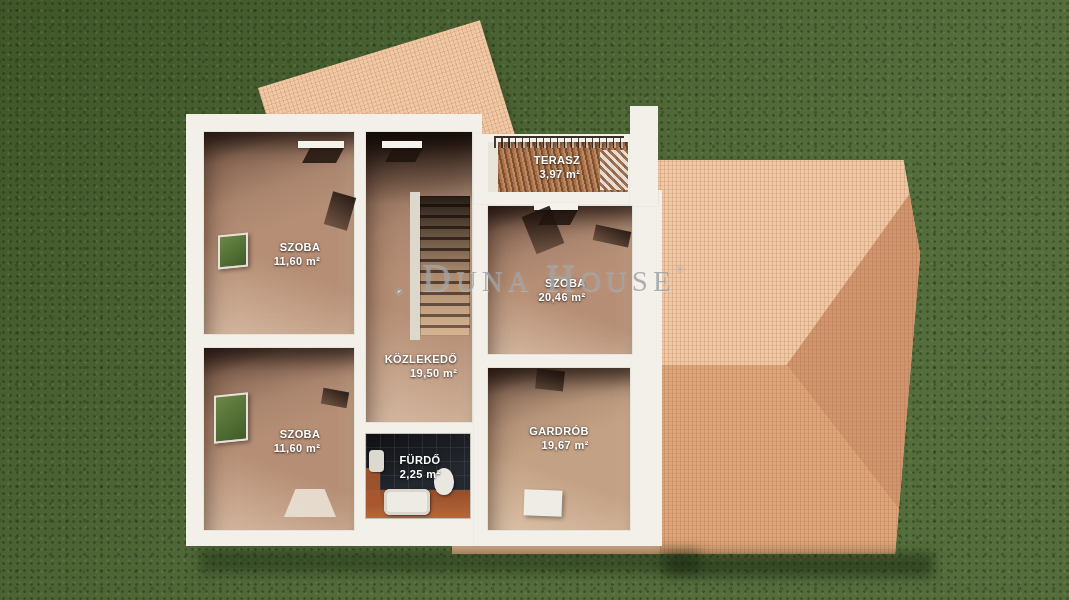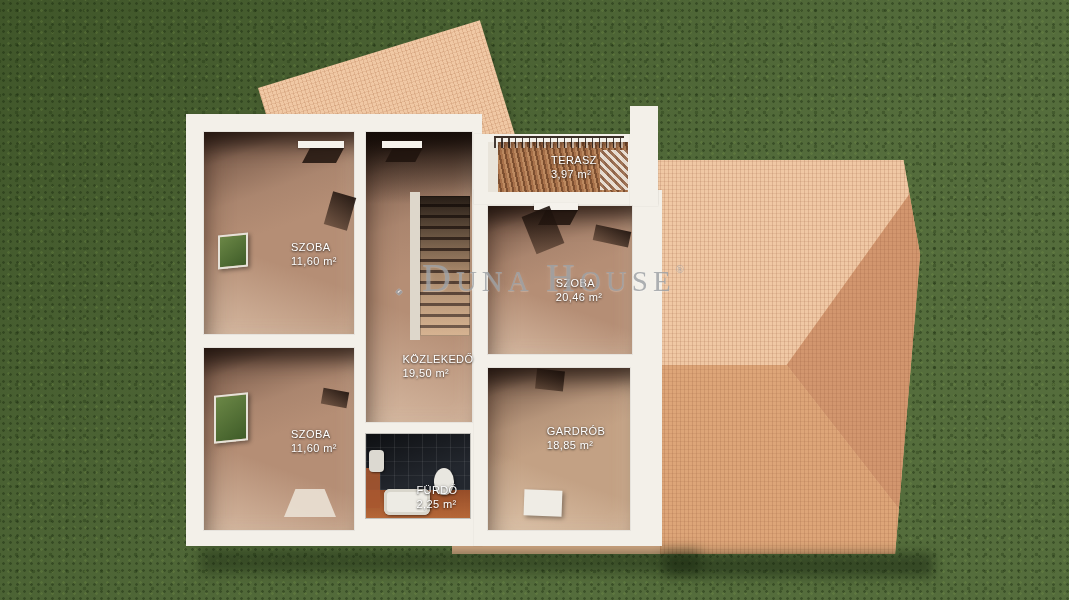--- a/index.html
+++ b/index.html
@@ -111,23 +111,23 @@
   .w-dark{background:rgba(30,19,13,.85);z-index:3;}
   .win-green{z-index:4;border:2px solid #e6e2d8;transform:skewY(-6deg);
     background:linear-gradient(145deg,#6b8746,#3f5c28);box-shadow:2px 2px 4px rgba(0,0,0,.4);}
   .door-leaf{background:linear-gradient(200deg, rgba(25,15,10,.9), rgba(60,40,28,.55));z-index:4;}
   .door-light{left:284px;top:489px;width:52px;height:28px;z-index:4;background:#e9dfd2;opacity:.92;
     clip-path:polygon(22% 0,78% 0,100% 100%,0 100%);}
   .hatch{left:524px;top:490px;width:38px;height:26px;z-index:4;background:#efece5;
     transform:rotate(2deg);box-shadow:2px 2px 4px rgba(0,0,0,.35);}
 
   
-  .label{z-index:7;transform:translate(-50%,-50%);text-align:left;color:#fff;
-    font-size:11px;font-weight:normal;line-height:1.3;letter-spacing:.4px;white-space:nowrap;
-    text-shadow:0 1px 2px rgba(0,0,0,.6),0 0 3px rgba(0,0,0,.35);padding-left:34px;}
+  .label{z-index:7;transform:translate(-50%,-50%);text-align:right;color:#fff;
+    font-size:11px;font-weight:bold;line-height:1.3;letter-spacing:.4px;white-space:nowrap;
+    text-shadow:0 1px 2px rgba(0,0,0,.6),0 0 3px rgba(0,0,0,.35);}
   .label .rarea{font-size:11px;}
 
   
   .watermark{left:394px;top:254px;width:290px;height:88px;z-index:8;display:flex;
     align-items:flex-start;gap:18px;opacity:.84;pointer-events:none;}
   .wm-text{font-family:"Liberation Serif",serif;color:var(--watermark,#9fa3a7);
     letter-spacing:5px;white-space:nowrap;
     text-shadow:0 1px 1px rgba(255,255,255,.28),0 0 6px rgba(255,255,255,.12);}
   .wm-big{font-size:40px;}
   .wm-small{font-size:29px;}
@@ -208,23 +208,23 @@
   <div class="abs label" style="left:421px;top:366px;">
     <div class="rname">KÖZLEKEDŐ</div>
     <div class="rarea">19,50 m²</div>
   </div>
   <div class="abs label" style="left:297px;top:441px;">
     <div class="rname">SZOBA</div>
     <div class="rarea">11,60 m²</div>
   </div>
   <div class="abs label" style="left:559px;top:438px;">
     <div class="rname">GARDRÓB</div>
-    <div class="rarea">18,85 m²</div>
-  </div>
-  <div class="abs label" style="left:420px;top:467px;margin-top:30px;">
+    <div class="rarea">19,67 m²</div>
+  </div>
+  <div class="abs label" style="left:420px;top:467px;">
     <div class="rname">FÜRDŐ</div>
     <div class="rarea">2,25 m²</div>
   </div>
 
   <div class="abs watermark">
     <svg width="76" height="76" viewBox="0 0 80 80">
       <rect x="18" y="18" width="44" height="44" rx="10" fill="#9b9ea3" stroke="#c9cbce" stroke-width="2" transform="rotate(45 40 40)"></rect>
       <path d="M24 48 C34 30 52 23 61 25 C50 30 42 37 38 48 C32 43 27 44 24 48 Z" fill="#ffffff"></path>
     </svg>
     <div class="wm-text"><span class="wm-big">D</span><span class="wm-small">UNA</span><span class="wm-small">&nbsp;</span><span class="wm-big">H</span><span class="wm-small">OUSE</span><span class="wm-reg">®</span></div>

